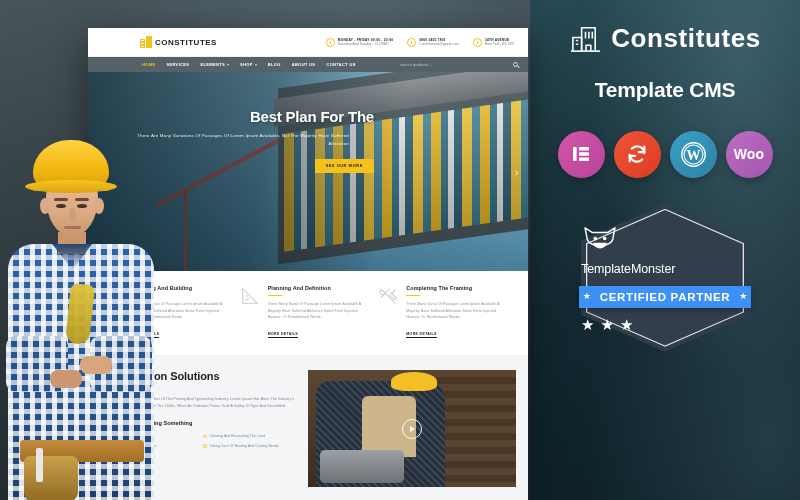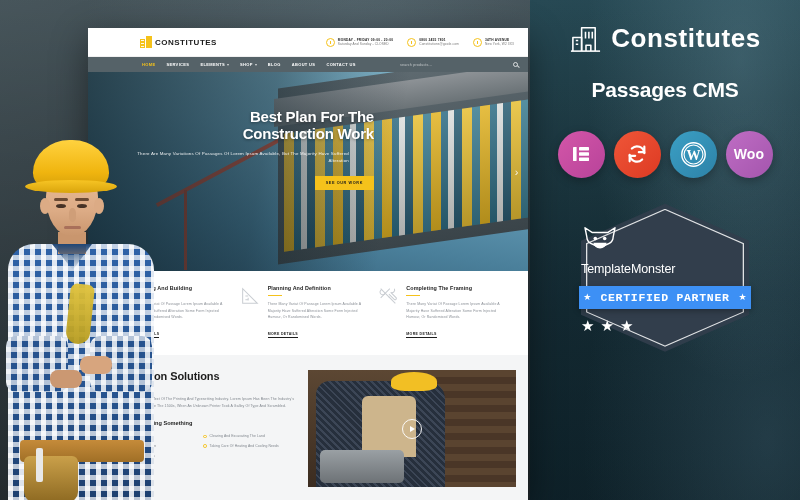--- a/index.html
+++ b/index.html
@@ -448,21 +448,21 @@
     margin-top: 8px; font-size: 12.5px; color: #fff; letter-spacing: -.1px;
   }
   .tm-ribbon {
     margin-top: 10px; width: 172px; margin-left: -2px;
     background: #3d90f5;
     display: flex; align-items: center; justify-content: center; gap: 9px;
     padding: 5px 0;
     box-shadow: 0 2px 6px rgba(0,0,0,.3);
   }
   .tm-ribbon-text {
-    font-size: 11.5px; font-weight: bold; color: #fff; letter-spacing: .7px; font-family: Liberation Mono, monospace;
+    font-size: 11.5px; font-weight: bold; color: #fff; letter-spacing: .7px;
   }
   .tm-stars { margin-top: 9px; display: flex; gap: 6px; }
   .star { color: #fff; font-size: 15px; line-height: 1; }
   .star.sm { font-size: 9px; color: #fff; }
 </style>
 </head>
 <body>
 
 <div id="stage">
 
@@ -552,21 +552,20 @@
         <div class="hero-crane-a"></div>
         <div class="hero-crane-b"></div>
         <div class="hero-bldg"></div>
         <div class="hero-panels"></div>
         <div class="hero-slab"></div>
       </div>
       <div class="hero-dim"></div>
       <div class="hero-copy">
         <div class="hero-title">
           <div>Best Plan For The</div>
-          <div>Construction Work</div>
         </div>
         <div class="hero-sub">There Are Many Variations Of Passages Of Lorem Ipsum Available, But The Majority Have Suffered Alteration</div>
         <div class="hero-btn">SEE OUR WORK</div>
       </div>
       <div class="hero-arrow left">‹</div>
       <div class="hero-arrow right">›</div>
     </div>
 
     <div class="features">
 
@@ -702,21 +701,21 @@
           <path d="M7 19 h2.5 M7 23 h2.5"></path>
           <path d="M17 10 v7 M20.5 10 v7 M24 10 v7"></path>
           <path d="M17.5 30 v-6 h5 v6"></path>
           <path d="M2 30 h30"></path>
         </svg>
       </div>
       <div class="promo-name">Constitutes</div>
     </div>
 
     <div class="promo-head">
-      <div>Passages CMS</div>
+      <div>Template CMS</div>
     </div>
 
     <div class="badges">
 
       <div class="badge" style="background:linear-gradient(135deg,#d356a8,#b8439a);">
         <svg width="20" height="20" viewBox="0 0 20 20" fill="#fff">
           <rect x="2" y="3" width="3.6" height="14" rx="0.4"></rect>
           <rect x="8" y="3" width="10" height="3.4" rx="0.4"></rect>
           <rect x="8" y="8.3" width="10" height="3.4" rx="0.4"></rect>
           <rect x="8" y="13.6" width="10" height="3.4" rx="0.4"></rect>

